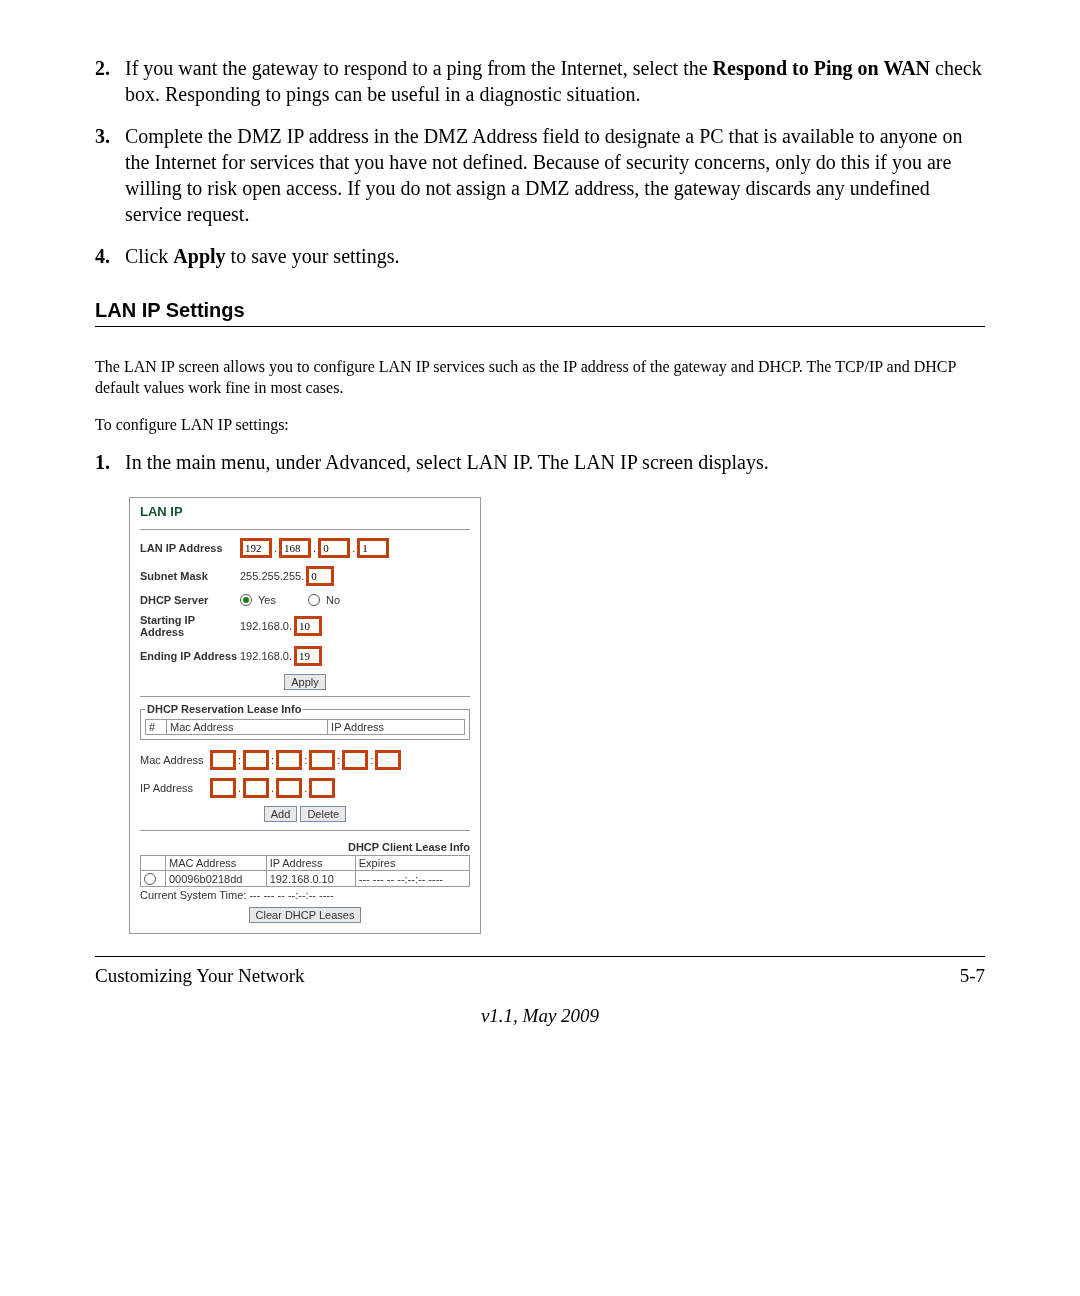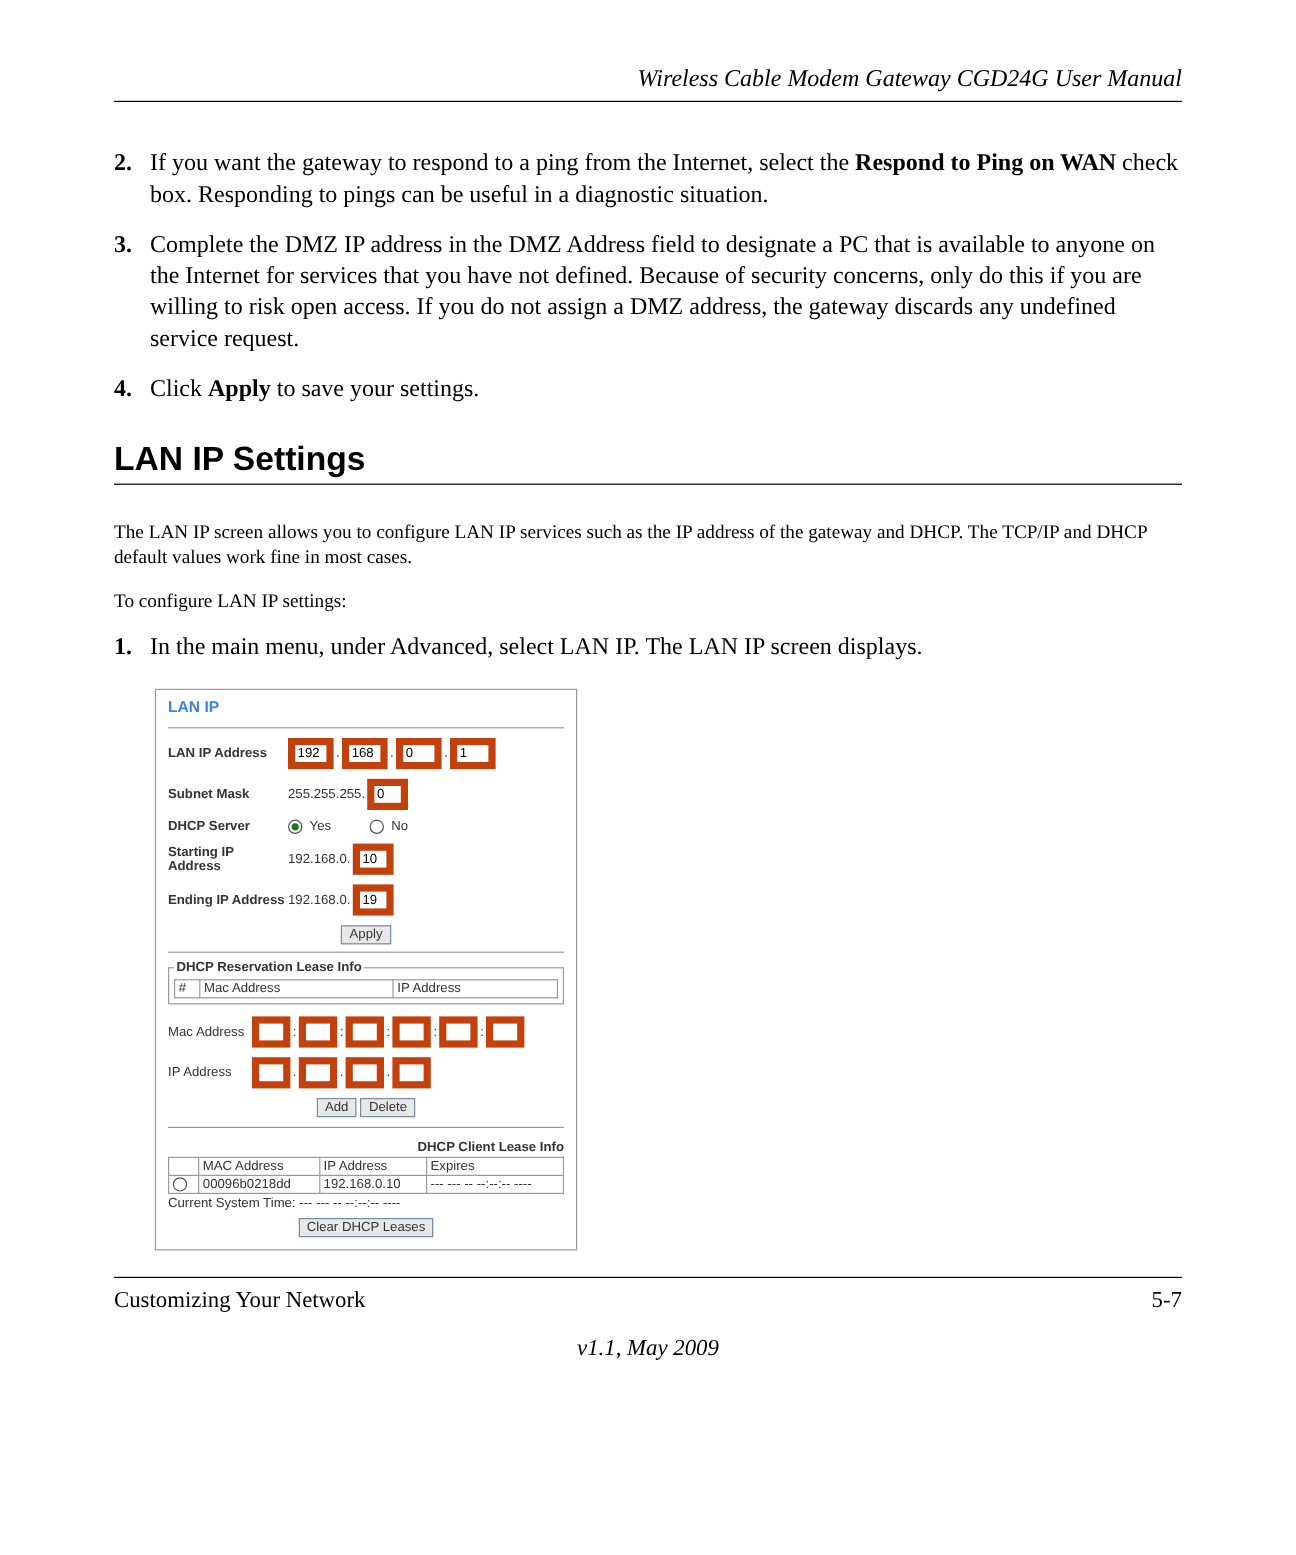--- a/index.html
+++ b/index.html
@@ -36,21 +36,21 @@
     font-weight: bold;
     width: 30px;
     flex-shrink: 0;
   }
   .num-list .txt {
     flex: 1;
   }
   h2.section {
     font-family: Arial, Helvetica, sans-serif;
     font-weight: bold;
-    font-size: 28px;
+    font-size: 20px;
     border-bottom: 1.5px solid #000;
     padding-bottom: 4px;
     margin: 30px 0 30px 0;
   }
   .para {
     font-size: 16px;
     line-height: 1.3;
     margin-bottom: 14px;
   }
   .lan-figure-wrap {
@@ -60,32 +60,32 @@
   .lan-panel {
     width: 330px;
     border: 1px solid #9a9a9a;
     background: #fff;
     font-family: Arial, Helvetica, sans-serif;
     font-size: 11px;
     color: #333;
     padding: 0 10px 10px 10px;
   }
   .lan-title {
-    color: #3b82f6;
+    color: #14532d;
     font-weight: bold;
     font-size: 13px;
     padding: 6px 0 4px 0;
   }
   .lan-hr { border: none; border-top: 1px solid #9a9a9a; margin: 6px 0; }
   .row { display: flex; align-items: center; margin: 8px 0; }
   .row .lbl { width: 100px; font-weight: bold; font-size: 11px; }
   .row .val { display: flex; align-items: center; gap: 2px; font-size: 11px;}
   .octet, .mini, .mask-last {
-    border: 6px solid #c2410c; height: 14px; font-size: 11px; padding: 0 2px;
-    font-family: Liberation Sans, sans-serif; box-sizing: content-box;
+    border: 3px solid #c2410c; height: 14px; font-size: 11px; padding: 0 2px;
+    font-family: Liberation Serif, serif; box-sizing: content-box;
   }
   .octet { width: 22px; }
   .mini { width: 16px; }
   .mask-last { width: 18px;}
   .radio-dot {
     display:inline-block; width:10px; height:10px; border:1px solid #555; border-radius:50%;
     vertical-align:middle; position:relative; background:#fff;
   }
   .radio-dot.sel::after{
     content:""; position:absolute; top:2px; left:2px; width:6px; height:6px; border-radius:50%; background:#1a7a1a;
@@ -123,21 +123,20 @@
   }
   .version {
     text-align:center; font-style: italic; font-size: 19px; margin-top: 18px;
   }
   .center { text-align: center; }
 </style>
 </head>
 <body>
 
 <div class="page">
-  <div class="header-line">Wireless Cable Modem Gateway CGD24G User Manual</div>
 
   <ul class="num-list">
     <li>
       <span class="num">2.</span>
       <span class="txt">
         <span>If you want the gateway to respond to a ping from the Internet, select the </span><b>Respond to Ping on WAN</b><span> check box. Responding to pings can be useful in a diagnostic situation.</span>
       </span>
     </li>
     <li>
       <span class="num">3.</span>

